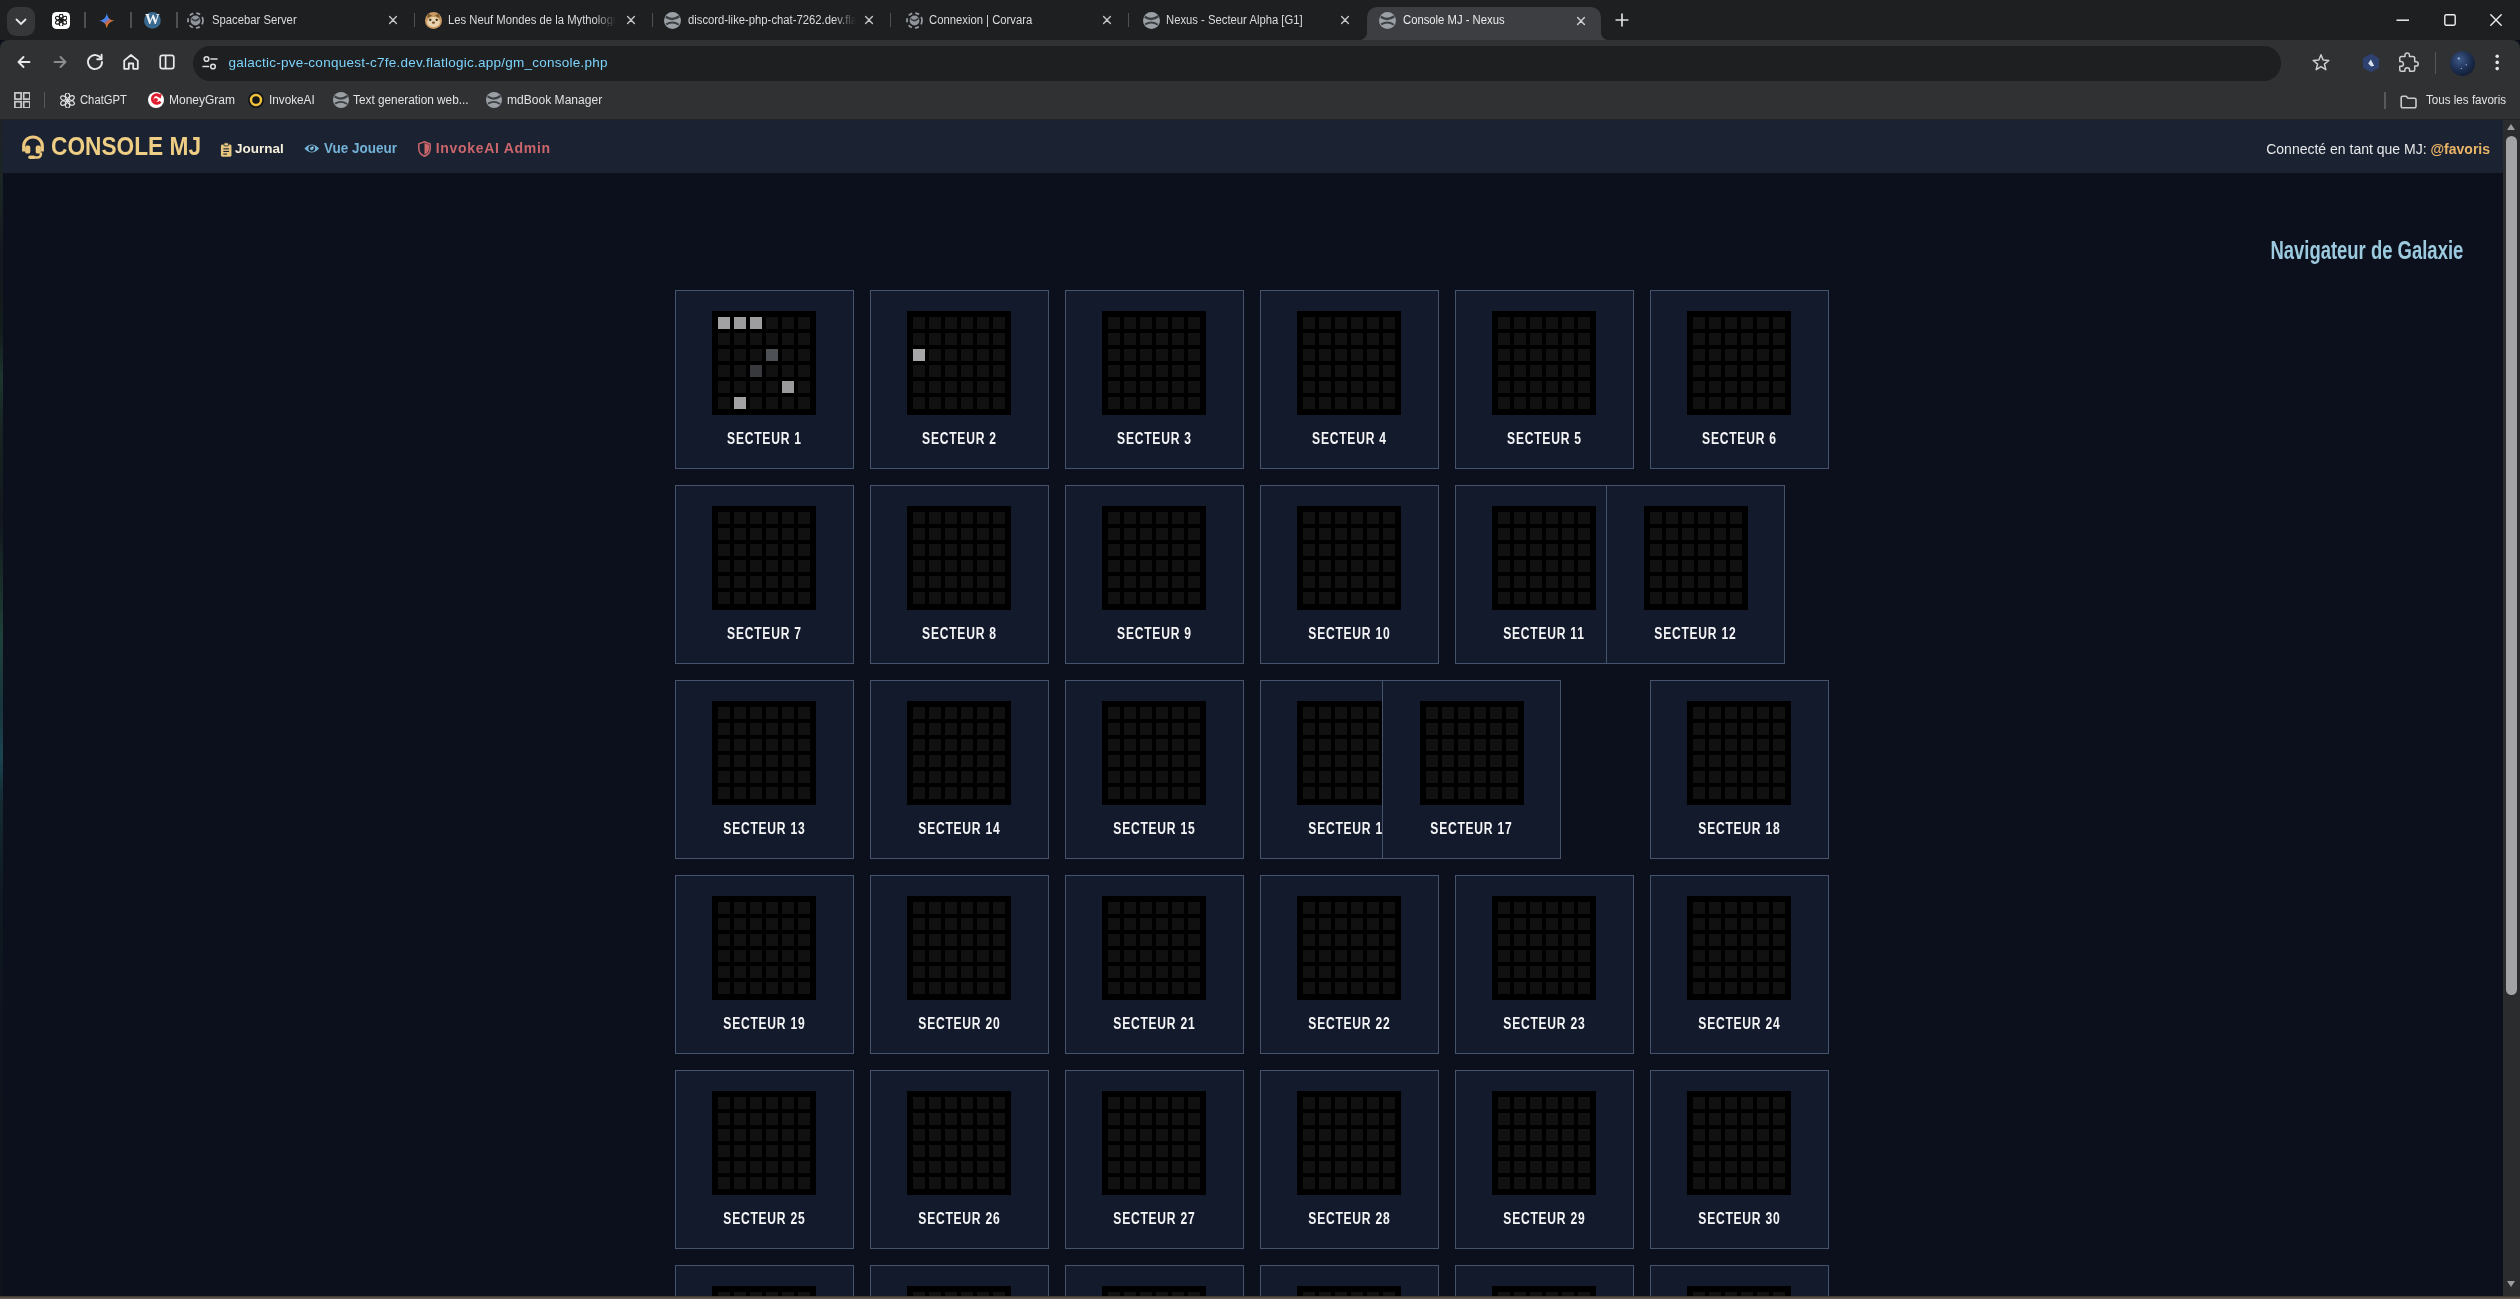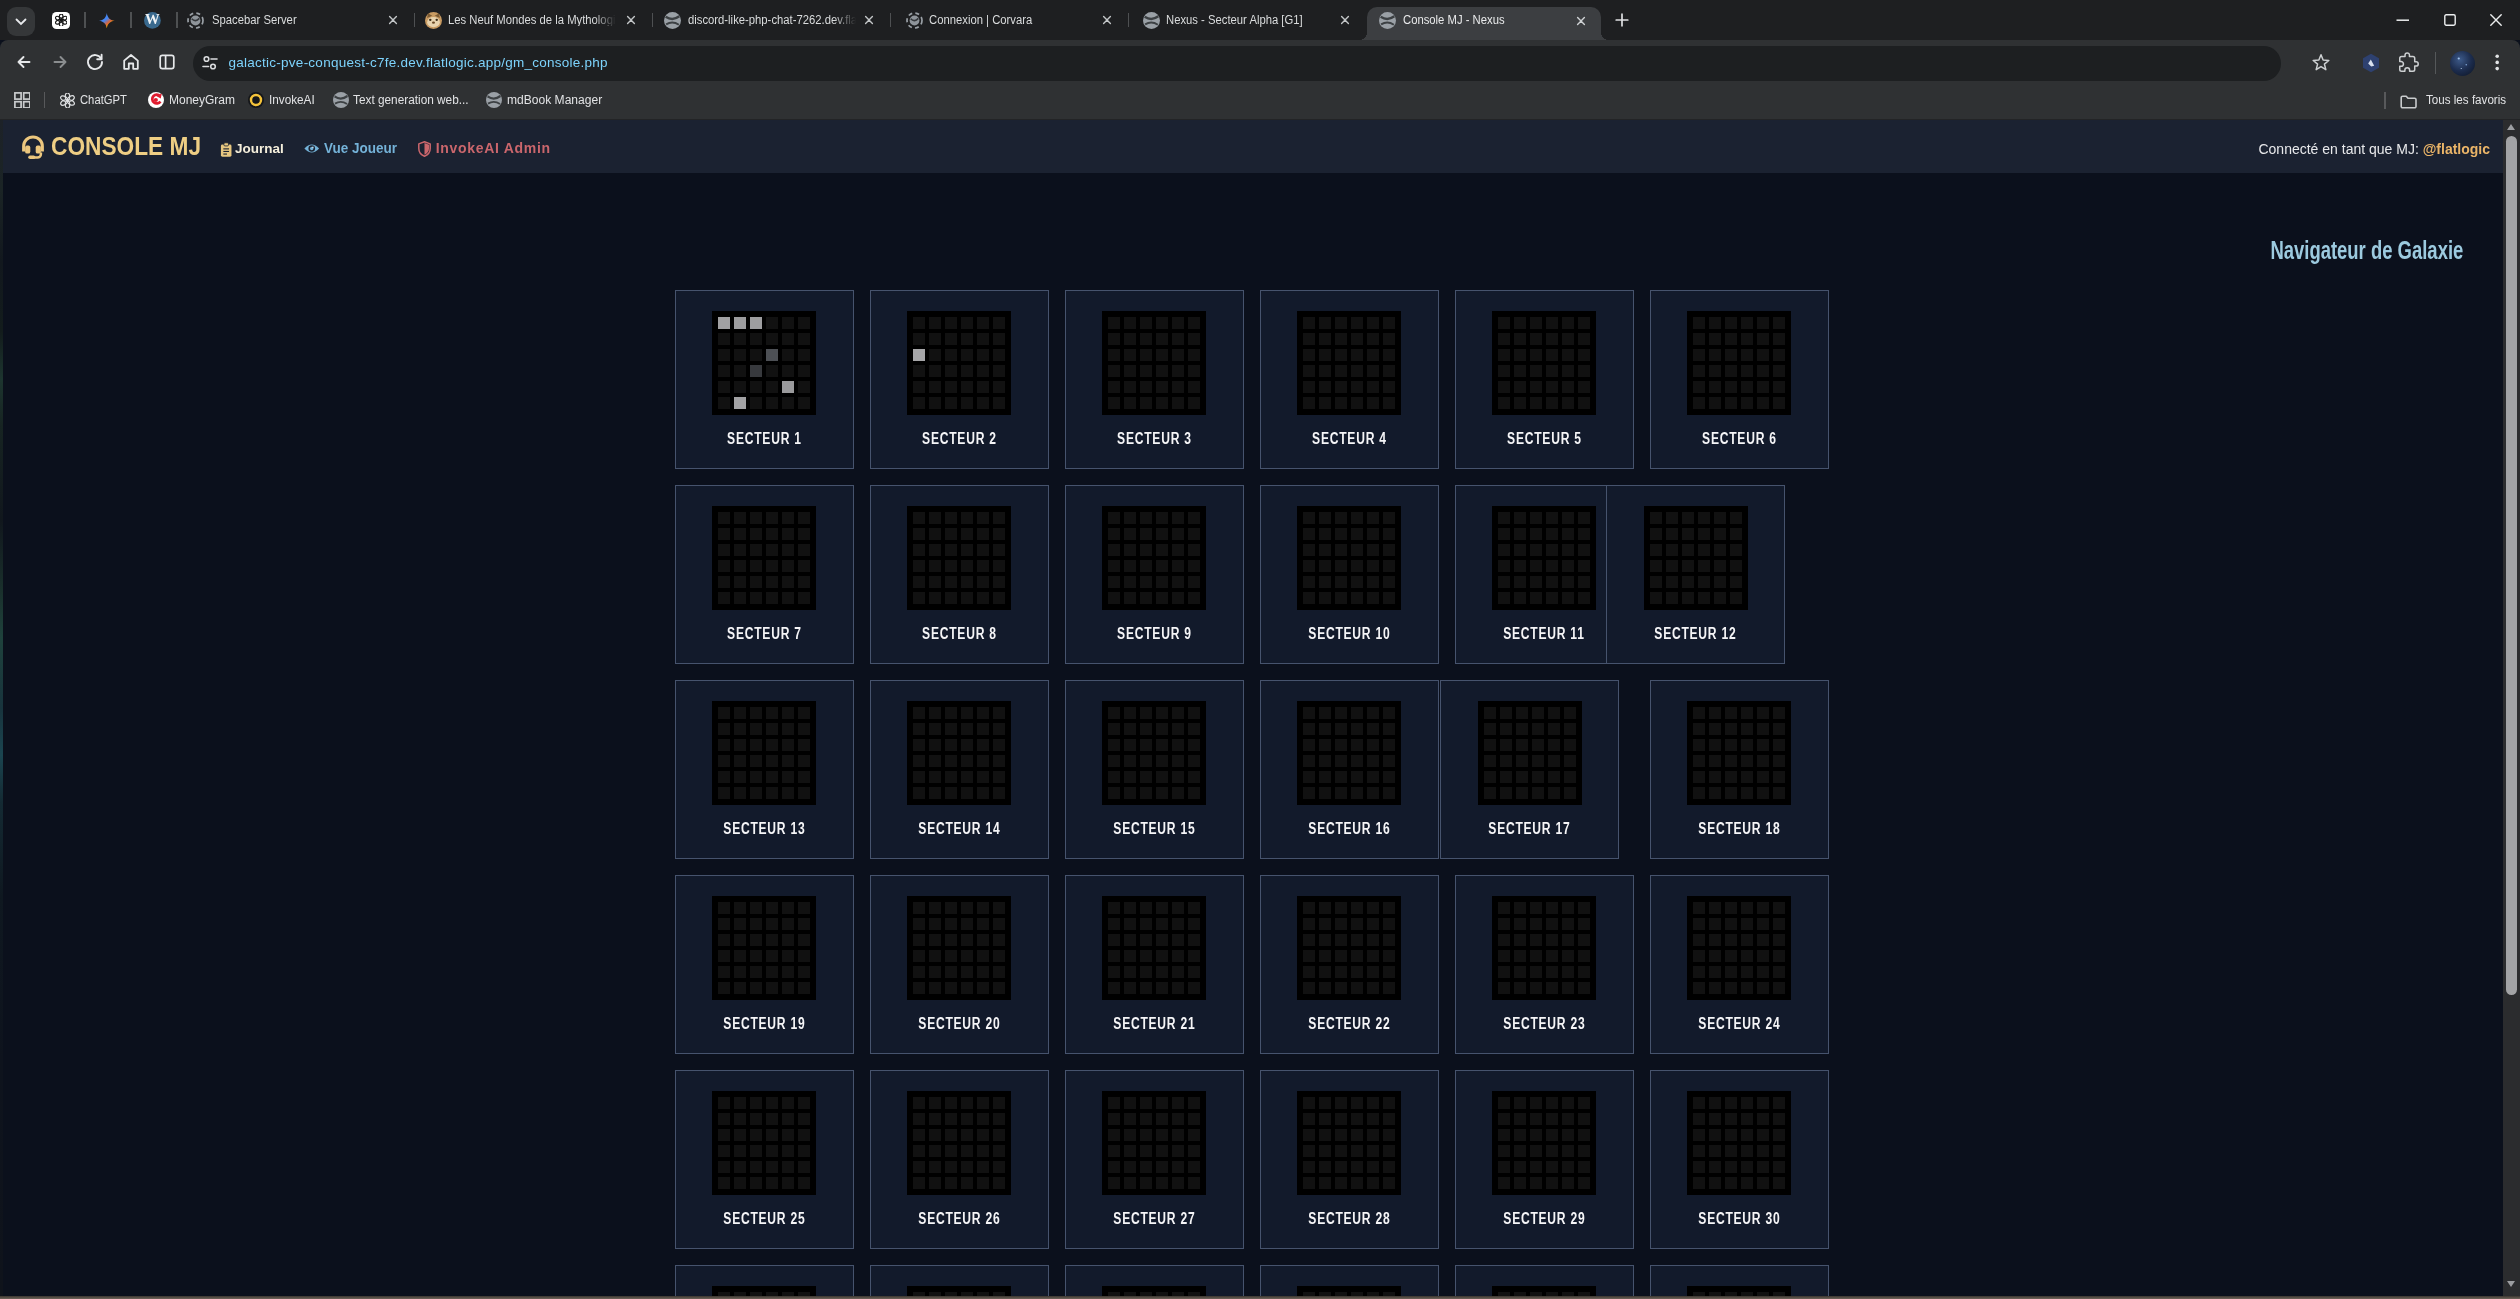--- a/index.html
+++ b/index.html
@@ -264,21 +264,21 @@
       <circle cx="7.75" cy="5.5" r="3.3" fill="#1b2230"></circle>
       <circle cx="7.75" cy="5.5" r="1.7" fill="#74b2d8"></circle>
       <circle cx="8.9" cy="4.2" r="0.8" fill="#d7ecf8"></circle>
     </svg>
 <div style="position:absolute;left:323.9px;top:21.35px;font-size:14px;font-weight:700;color:#74b2d8;line-height:1;white-space:nowrap;transform:scaleX(0.963);transform-origin:left center;">Vue Joueur</div>
 <svg style="position:absolute;left:417.6px;top:21px" width="13" height="15.5" viewBox="0 0 13 15.5">
       <path d="M6.5 0.8 L12.2 2.9 V7.4 c0 3.6 -2.4 6.4 -5.7 7.8 C3.2 13.8 0.8 11 0.8 7.4 V2.9 Z" fill="none" stroke="#ca666c" stroke-width="1.5" stroke-linejoin="round"></path>
       <path d="M6.5 2.1 L11 3.8 V7.4 c0 2.9 -1.9 5.2 -4.5 6.4 Z" fill="#ca666c"></path>
     </svg>
 <div style="position:absolute;left:435.7px;top:21.35px;font-size:14px;font-weight:700;color:#ca666c;line-height:1;white-space:nowrap;letter-spacing:0.7px;">InvokeAI Admin</div>
-<div style="position:absolute;right:13px;top:21.65px;font-size:14px;font-weight:400;color:#e8e9eb;line-height:1;white-space:nowrap;">Connecté en tant que MJ: <b style="color:#ebb568">@flatlogic</b></div>
+<div style="position:absolute;right:13px;top:21.65px;font-size:14px;font-weight:400;color:#e8e9eb;line-height:1;white-space:nowrap;">Connecté en tant que MJ: <b style="color:#ebb568">@favoris</b></div>
 <div style="position:absolute;left:0;top:116.69px;width:2503px;text-align:right;font-size:26px;font-weight:700;color:#9ccadf;line-height:1"><span style="display:inline-block;transform:scaleX(0.71);transform-origin:center center;white-space:nowrap">Navigateur de Galaxie</span></div>
 <div class="card" style="left:674.5px;top:169.5px">
       <div class="map">
         <i style="background:#a1a1a3"></i>
         <i style="background:#9c9c9e"></i>
         <i style="background:#9e9ea0"></i>
         <i style="background:#111111"></i>
         <i style="background:#111111"></i>
         <i style="background:#111111"></i>
         <i style="background:#111111"></i>
@@ -922,21 +922,21 @@
         <i style="background:#111111"></i>
         <i style="background:#111111"></i>
         <i style="background:#111111"></i>
         <i style="background:#111111"></i>
         <i style="background:#111111"></i>
         <i style="background:#111111"></i>
         <i style="background:#111111"></i>
       </div>
       <div class="lab"><span>SECTEUR 16</span></div>
     </div>
-    <div class="card" style="left:1440px;top:559.5px">
+    <div class="card" style="left:1382px;top:559.5px">
       <div class="map">
         <i style="background:#111111"></i>
         <i style="background:#111111"></i>
         <i style="background:#111111"></i>
         <i style="background:#111111"></i>
         <i style="background:#111111"></i>
         <i style="background:#111111"></i>
         <i style="background:#111111"></i>
         <i style="background:#111111"></i>
         <i style="background:#111111"></i>

